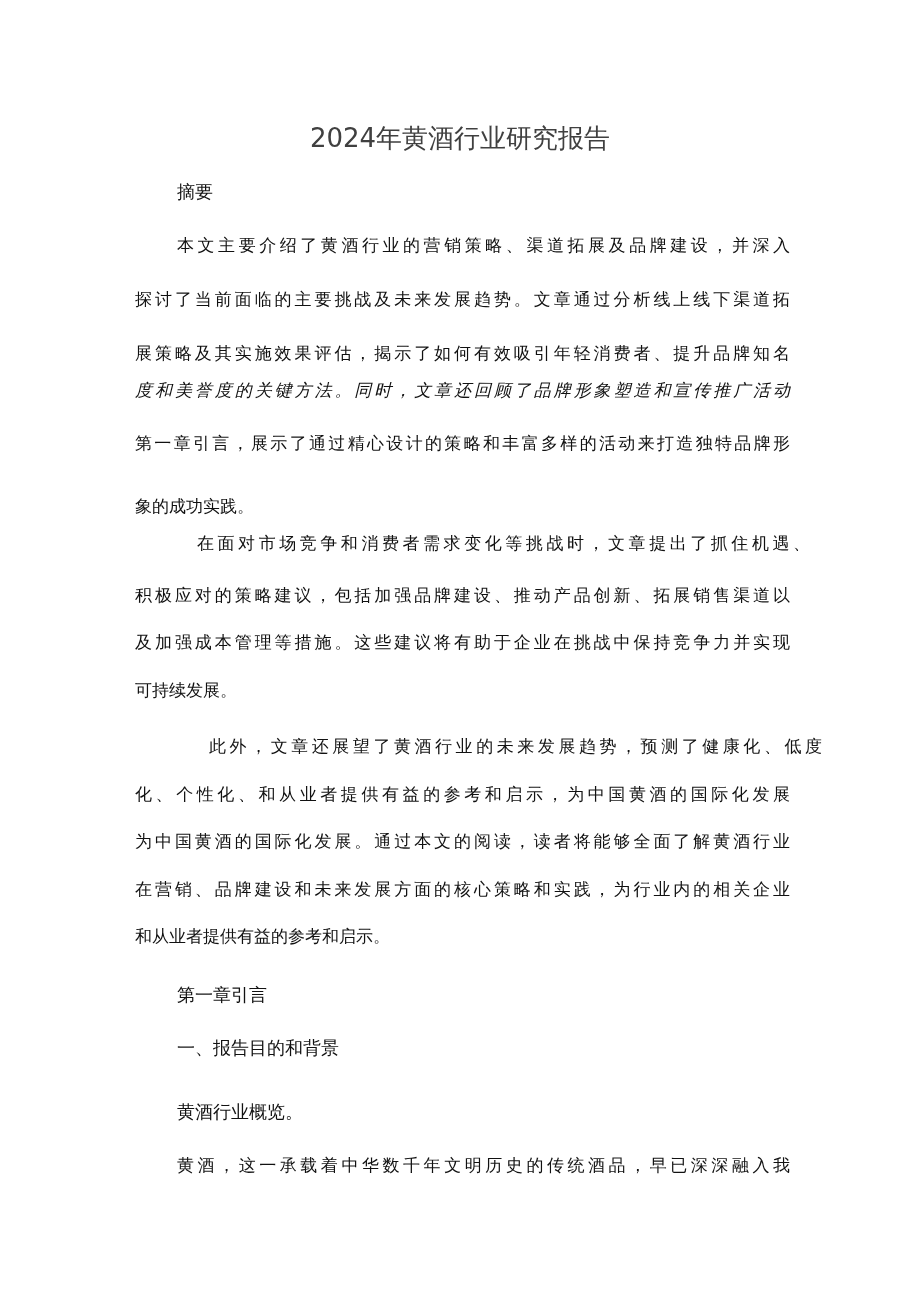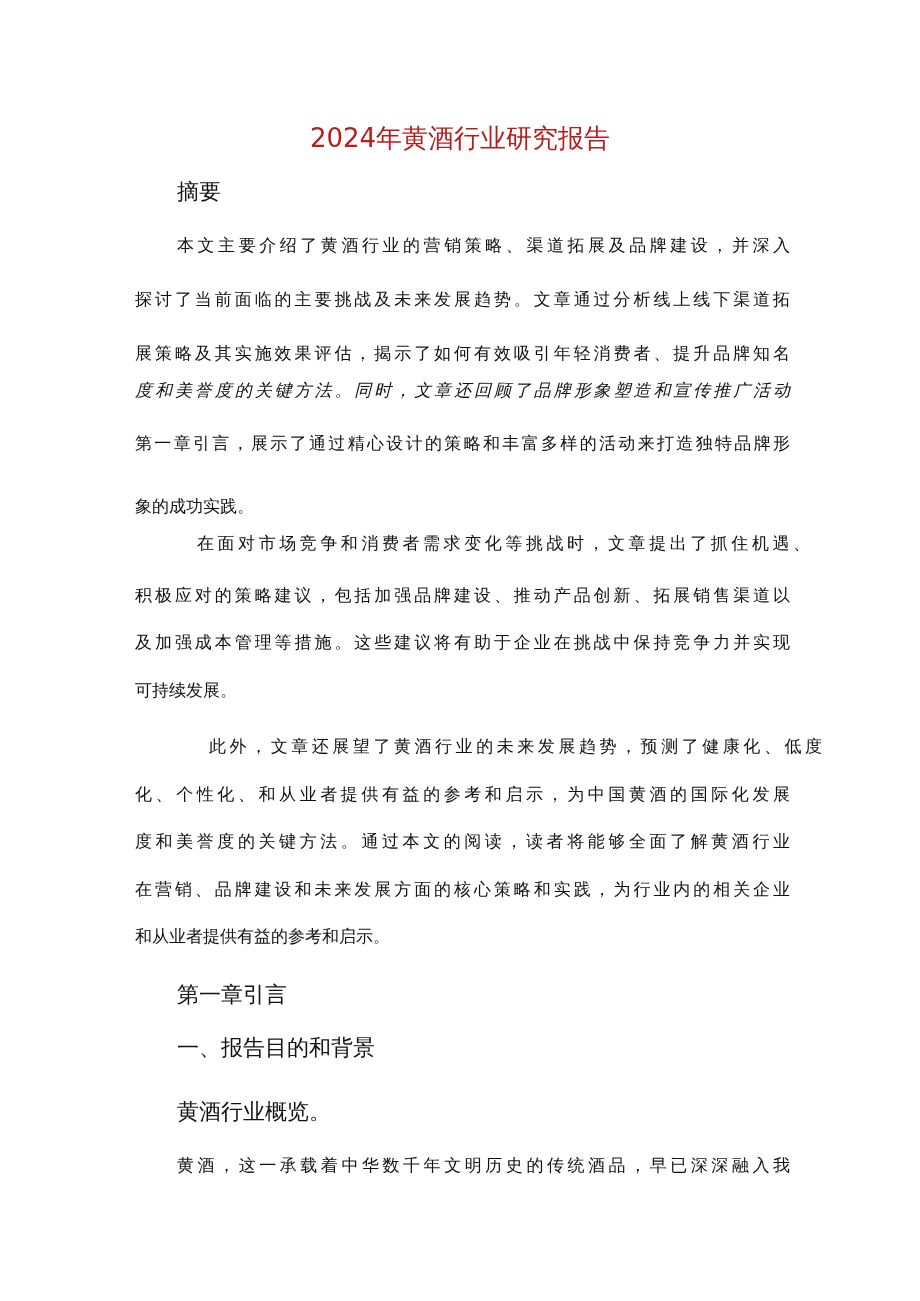--- a/index.html
+++ b/index.html
@@ -17,21 +17,21 @@
     }
     .title {
       position: absolute;
       left: 0;
       width: 920px;
       top: 118px;
       text-align: center;
       font-family: "DejaVu Sans", "Liberation Sans", sans-serif;
       font-size: 26px;
       line-height: 40px;
-      color: #b91c1c;
+      color: #404040;
       letter-spacing: 0px;
     }
     .line {
       position: absolute;
       left: 135px;
       width: 655px;
       font-size: 17px;
       line-height: 30px;
       white-space: nowrap;
       text-align: justify;
@@ -40,21 +40,21 @@
     .line.indent {
       left: 177px;
       width: 613px;
     }
     .line.last {
       text-align-last: left;
     }
     .heading {
       position: absolute;
       left: 177px;
-      font-size: 22px;
+      font-size: 18px;
       line-height: 30px;
       white-space: nowrap;
     }
   </style>
 </head>
 <body>
 
 <div>
 
   <div class="title">2024年黄酒行业研究报告</div>
@@ -73,21 +73,21 @@
   <div>
     <div class="line indent" style="top:528px;margin-left:20px;">在面对市场竞争和消费者需求变化等挑战时，文章提出了抓住机遇、</div>
     <div class="line" style="top:580px;">积极应对的策略建议，包括加强品牌建设、推动产品创新、拓展销售渠道以</div>
     <div class="line" style="top:627px;">及加强成本管理等措施。这些建议将有助于企业在挑战中保持竞争力并实现</div>
     <div class="line last" style="top:675px;">可持续发展。</div>
   </div>
 
   <div>
     <div class="line indent" style="top:731px;margin-left:32px;">此外，文章还展望了黄酒行业的未来发展趋势，预测了健康化、低度</div>
     <div class="line" style="top:779px;">化、个性化、和从业者提供有益的参考和启示，为中国黄酒的国际化发展</div>
-    <div class="line" style="top:826px;">度和美誉度的关键方法。通过本文的阅读，读者将能够全面了解黄酒行业</div>
+    <div class="line" style="top:826px;">为中国黄酒的国际化发展。通过本文的阅读，读者将能够全面了解黄酒行业</div>
     <div class="line" style="top:874px;">在营销、品牌建设和未来发展方面的核心策略和实践，为行业内的相关企业</div>
     <div class="line last" style="top:921px;">和从业者提供有益的参考和启示。</div>
   </div>
 
   <div class="heading" style="top:980px;">第一章引言</div>
 
   <div class="heading" style="top:1033px;">一、报告目的和背景</div>
 
   <div class="heading" style="top:1097px;">黄酒行业概览。</div>
 

